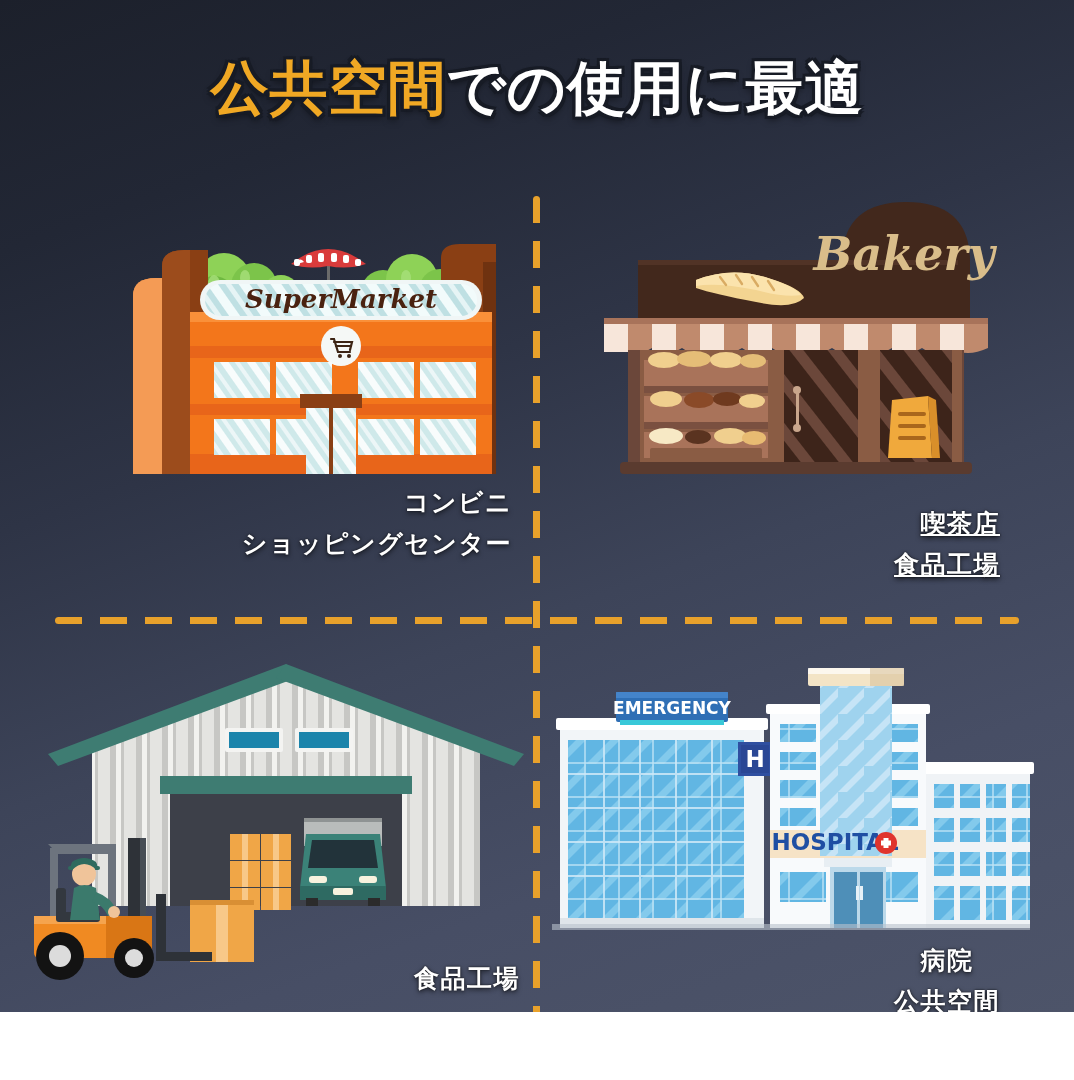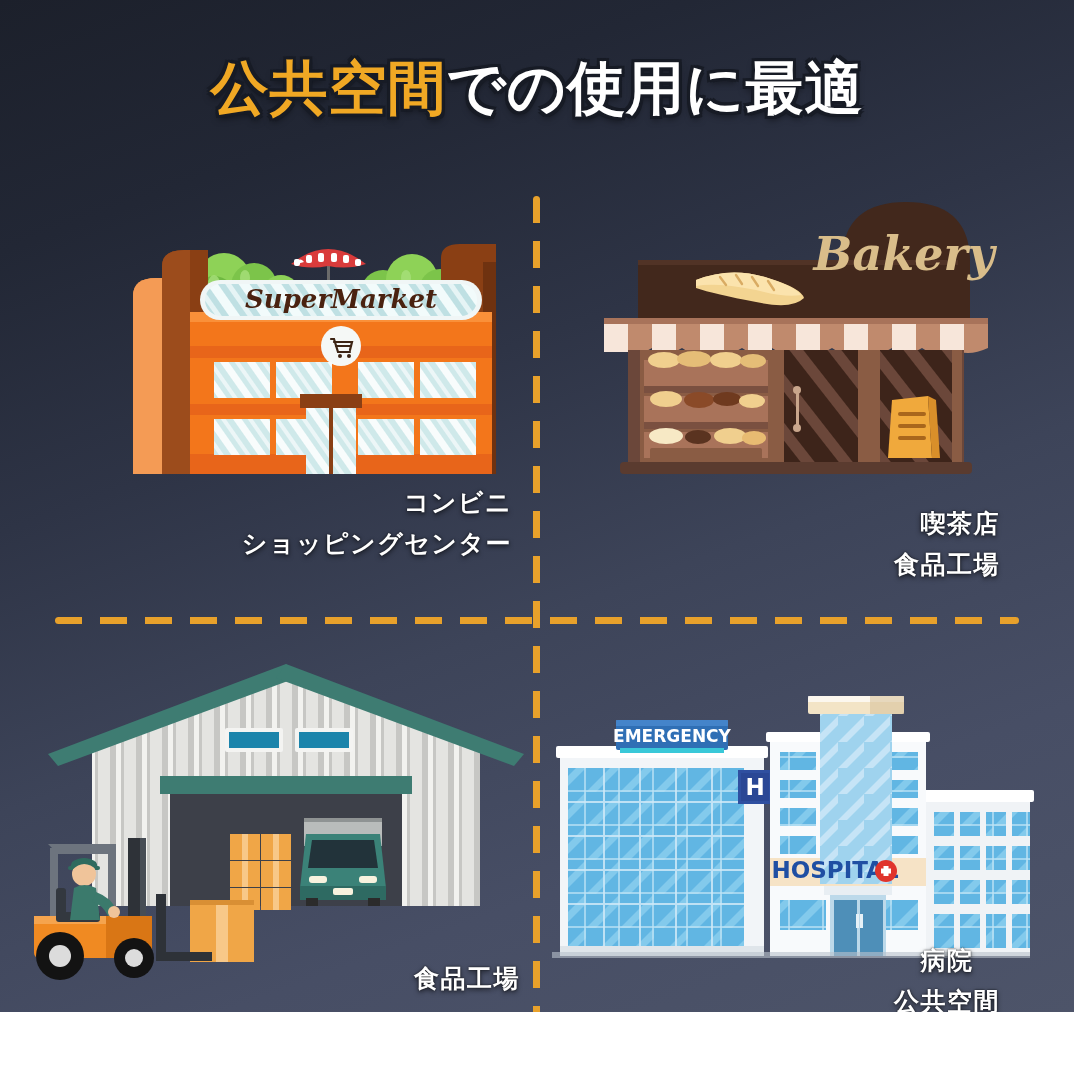--- a/index.html
+++ b/index.html
@@ -50,30 +50,30 @@
   .label-block {
     position: absolute;
     color: #ffffff;
     font-weight: 900;
     font-size: 25px;
     line-height: 1.65;
     letter-spacing: 1.5px;
     text-shadow: 0 2px 5px rgba(0,0,0,.65), 0 0 2px rgba(0,0,0,.8);
   }
   #labels-tl { right: 562px; top: 482px; text-align: right; }
-  #labels-tr { right: 74px;  top: 503px; text-align: right; }
+  #labels-tr { right: 74px;  top: 503px; text-align: right; text-decoration: underline; }
   #labels-bl { right: 554px; top: 958px; text-align: right; }
   #labels-br { right: 74px;  top: 940px; text-align: center; }
 
   
   .illus { position: absolute; }
   #illus-supermarket { left: 78px;  top: 236px;  width: 470px; height: 246px; }
   #illus-bakery      { left: 596px; top: 200px;  width: 400px; height: 285px; }
   #illus-factory     { left: 20px;  top: 648px;  width: 520px; height: 330px; }
-  #illus-hospital    { left: 552px; top: 690px;  width: 478px; height: 268px; }
+  #illus-hospital    { left: 552px; top: 662px;  width: 478px; height: 268px; }
 
   svg { display: block; width: 100%; height: 100%; overflow: visible; }
 
   .cursive { font-family: "DejaVu Serif", "Liberation Serif", serif; font-style: italic; font-weight: bold; }
   .blockfont { font-family: "DejaVu Sans", "Liberation Sans", sans-serif; font-weight: bold; }
 </style>
 </head>
 <body>
 
 <div id="page">

